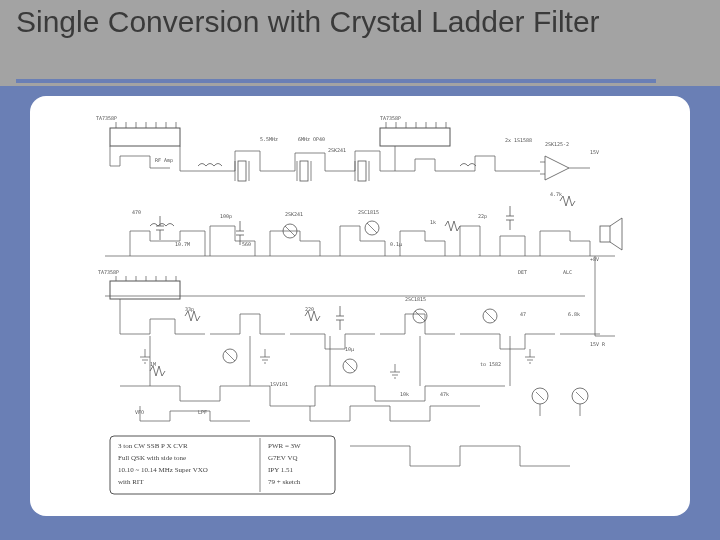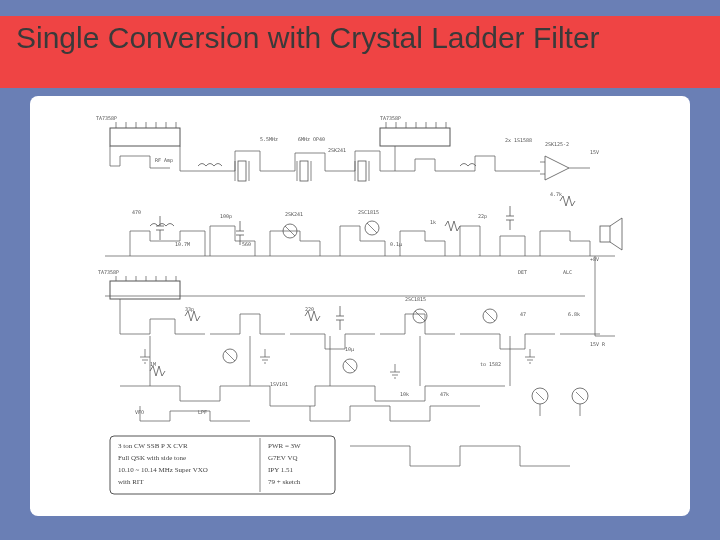--- a/index.html
+++ b/index.html
@@ -1,20 +1,20 @@
 <!DOCTYPE html>
 <html><head>
 <meta charset="utf-8">
 <style>
   html,body{margin:0;padding:0;width:720px;height:540px;background:#6a7fb5;font-family:Arial,Helvetica,sans-serif;overflow:hidden}
   .slide{position:relative;width:720px;height:540px}
-  .title-bar{position:absolute;left:0;top:16px;width:720px;height:72px;background:#ef4444}
+  .title-bar{position:absolute;left:0;top:0;width:720px;height:86px;background:#a3a3a3}
   .title-text{position:absolute;left:16px;top:4px;font-size:30px;color:#3a3a3a;line-height:1.2}
   .title-underline{position:absolute;left:16px;top:79px;width:640px;height:4px;background:#6a7fb5}
-  .content-card{position:absolute;left:30px;top:96px;width:660px;height:420px;background:#fff;border-radius:8px}
+  .content-card{position:absolute;left:30px;top:96px;width:660px;height:420px;background:#fff;border-radius:16px}
   .schematic{position:absolute;left:60px;top:10px;width:540px;height:400px}
   .schematic svg{width:100%;height:100%}
   .wire{stroke:#555;stroke-width:0.7;fill:none}
   .comp{stroke:#555;stroke-width:0.8;fill:none}
   .lbl{font:5px monospace;fill:#555}
   .box{stroke:#555;stroke-width:1;fill:none}
   .notebox{stroke:#555;stroke-width:1;fill:none}
   .scratch{font:7px 'Comic Sans MS',cursive;fill:#444}
 </style>
 </head>

